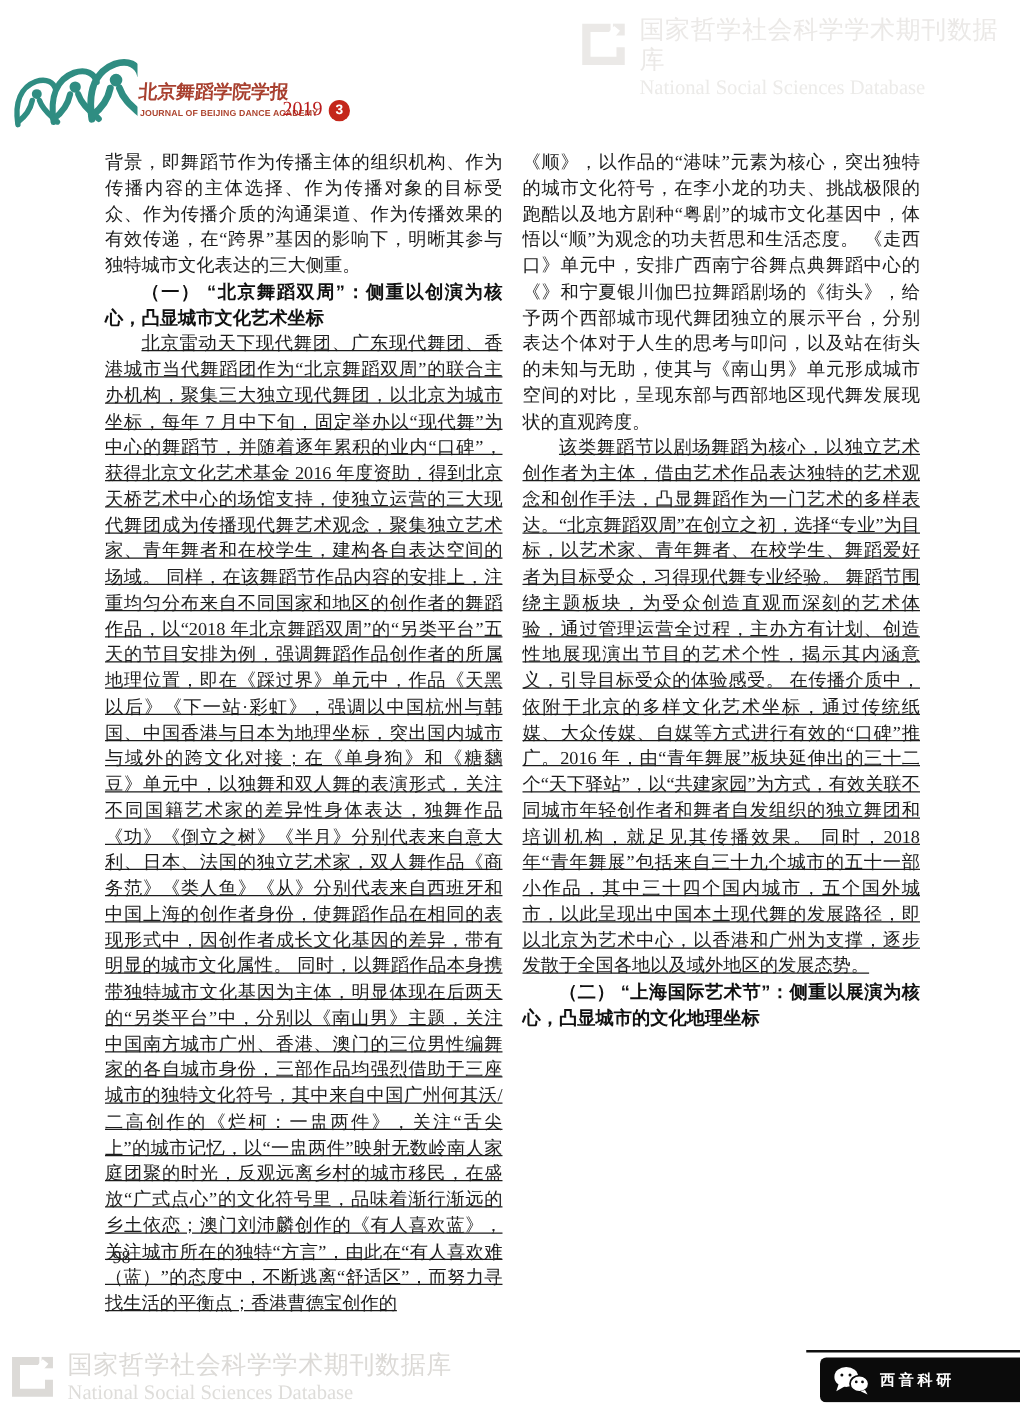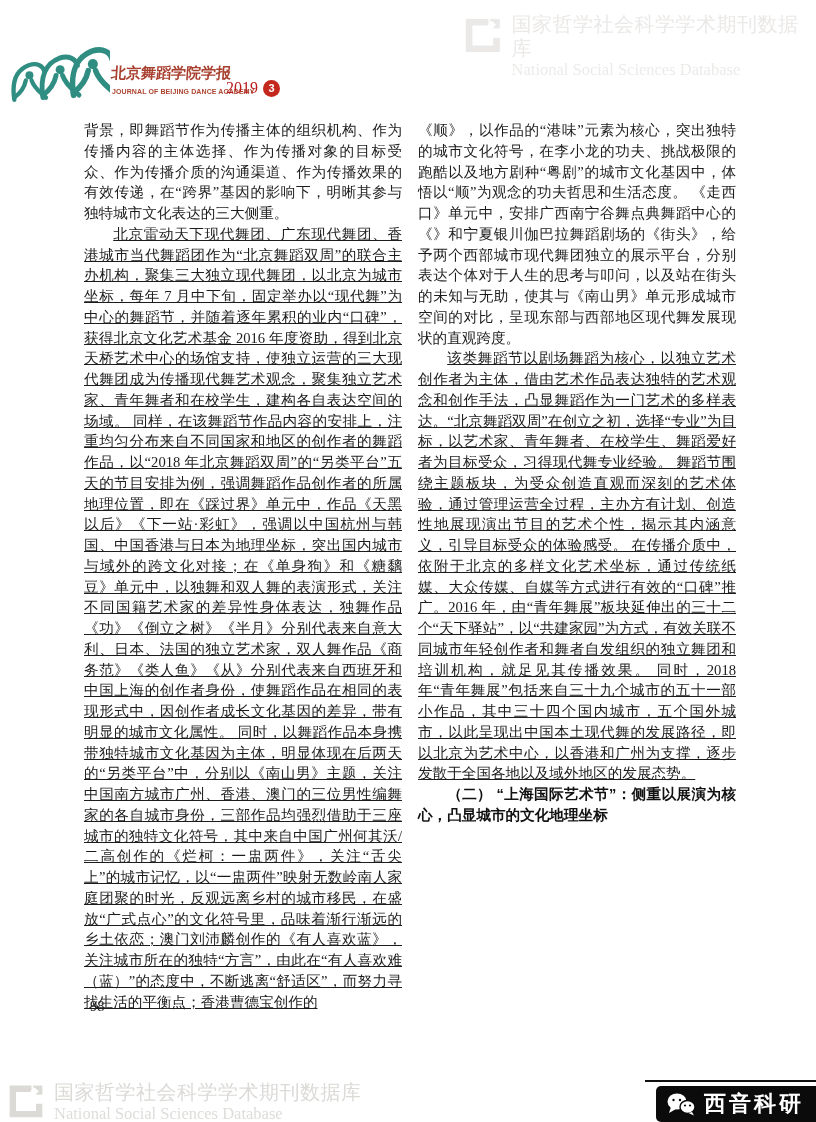--- a/index.html
+++ b/index.html
@@ -56,21 +56,21 @@
   
   .page-number { position:absolute; left:90px; top:998px; font-size:14.5px; color:#222; }
   .badge-rule { position:absolute; left:645px; top:1080px; width:171px; height:2px; background:#101010; }
   .footer-badge {
     position:absolute; left:656px; top:1086px; width:160px; height:36px; background:#0b0b0b;
     border-radius:5px 0 0 5px; display:flex; align-items:center; justify-content:flex-start;
   }
   .wechat-icon { margin-left:10px; width:30px; height:24px; }
   .badge-label {
     color:#ffffff; font-family:"Liberation Sans","DejaVu Sans",sans-serif;
-    font-size:22px; font-weight:bold; letter-spacing:3px; margin-left:8px;
+    font-size:12px; font-weight:bold; letter-spacing:3px; margin-left:8px;
   }
 </style>
 </head>
 <body>
 
 <div class="page">
 
   <svg class="brand-logo" width="100" height="64" viewBox="0 0 100 64" aria-hidden="true">
     <g fill="none" stroke="#2f8d82" stroke-width="6" stroke-linecap="round">
       <g transform="translate(0,16) scale(0.72)">
@@ -105,20 +105,21 @@
       <polygon fill="#ffffff" points="14,28 31,8 36,12 19,32"></polygon>
     </svg>
     <div class="wm-text">
       <div class="wm-cn">国家哲学社会科学学术期刊数据库</div>
       <div class="wm-en">National Social Sciences Database</div>
     </div>
   </div>
 
   <div class="col col-left" id="col-left">
       <p class="para">背景，即舞蹈节作为传播主体的组织机构、作为传播内容的主体选择、作为传播对象的目标受众、作为传播介质的沟通渠道、作为传播效果的有效传递，在“跨界”基因的影响下，明晰其参与独特城市文化表达的三大侧重。</p>
+      <p class="heading">（一） “北京舞蹈双周”：侧重以创演为核心，凸显城市文化艺术坐标</p>
       <p class="para indent">北京雷动天下现代舞团、广东现代舞团、香港城市当代舞蹈团作为“北京舞蹈双周”的联合主办机构，聚集三大独立现代舞团，以北京为城市坐标，每年 7 月中下旬，固定举办以“现代舞”为中心的舞蹈节，并随着逐年累积的业内“口碑”，获得北京文化艺术基金 2016 年度资助，得到北京天桥艺术中心的场馆支持，使独立运营的三大现代舞团成为传播现代舞艺术观念，聚集独立艺术家、青年舞者和在校学生，建构各自表达空间的场域。 同样，在该舞蹈节作品内容的安排上，注重均匀分布来自不同国家和地区的创作者的舞蹈作品，以“2018 年北京舞蹈双周”的“另类平台”五天的节目安排为例，强调舞蹈作品创作者的所属地理位置，即在《踩过界》单元中，作品《天黑以后》《下一站·彩虹》，强调以中国杭州与韩国、中国香港与日本为地理坐标，突出国内城市与域外的跨文化对接；在《单身狗》和《糖黐豆》单元中，以独舞和双人舞的表演形式，关注不同国籍艺术家的差异性身体表达，独舞作品《功》《倒立之树》《半月》分别代表来自意大利、日本、法国的独立艺术家，双人舞作品《商务范》《类人鱼》《从》分别代表来自西班牙和中国上海的创作者身份，使舞蹈作品在相同的表现形式中，因创作者成长文化基因的差异，带有明显的城市文化属性。 同时，以舞蹈作品本身携带独特城市文化基因为主体，明显体现在后两天的“另类平台”中，分别以《南山男》主题，关注中国南方城市广州、香港、澳门的三位男性编舞家的各自城市身份，三部作品均强烈借助于三座城市的独特文化符号，其中来自中国广州何其沃/二高创作的《烂柯：一盅两件》，关注“舌尖上”的城市记忆，以“一盅两件”映射无数岭南人家庭团聚的时光，反观远离乡村的城市移民，在盛放“广式点心”的文化符号里，品味着渐行渐远的乡土依恋；澳门刘沛麟创作的《有人喜欢蓝》，关注城市所在的独特“方言”，由此在“有人喜欢难（蓝）”的态度中，不断逃离“舒适区”，而努力寻找生活的平衡点；香港曹德宝创作的</p>
     </div>
   <div class="col col-right" id="col-right">
       <p class="para">《顺》，以作品的“港味”元素为核心，突出独特的城市文化符号，在李小龙的功夫、挑战极限的跑酷以及地方剧种“粤剧”的城市文化基因中，体悟以“顺”为观念的功夫哲思和生活态度。 《走西口》单元中，安排广西南宁谷舞点典舞蹈中心的《》和宁夏银川伽巴拉舞蹈剧场的《街头》，给予两个西部城市现代舞团独立的展示平台，分别表达个体对于人生的思考与叩问，以及站在街头的未知与无助，使其与《南山男》单元形成城市空间的对比，呈现东部与西部地区现代舞发展现状的直观跨度。</p>
       <p class="para indent">该类舞蹈节以剧场舞蹈为核心，以独立艺术创作者为主体，借由艺术作品表达独特的艺术观念和创作手法，凸显舞蹈作为一门艺术的多样表达。“北京舞蹈双周”在创立之初，选择“专业”为目标，以艺术家、青年舞者、在校学生、舞蹈爱好者为目标受众，习得现代舞专业经验。 舞蹈节围绕主题板块，为受众创造直观而深刻的艺术体验，通过管理运营全过程，主办方有计划、创造性地展现演出节目的艺术个性，揭示其内涵意义，引导目标受众的体验感受。 在传播介质中，依附于北京的多样文化艺术坐标，通过传统纸媒、大众传媒、自媒等方式进行有效的“口碑”推广。2016 年，由“青年舞展”板块延伸出的三十二个“天下驿站”，以“共建家园”为方式，有效关联不同城市年轻创作者和舞者自发组织的独立舞团和培训机构，就足见其传播效果。 同时，2018 年“青年舞展”包括来自三十九个城市的五十一部小作品，其中三十四个国内城市，五个国外城市，以此呈现出中国本土现代舞的发展路径，即以北京为艺术中心，以香港和广州为支撑，逐步发散于全国各地以及域外地区的发展态势。</p>
       <p class="heading">（二） “上海国际艺术节”：侧重以展演为核心，凸显城市的文化地理坐标</p>
     </div>
 
   <div class="page-number">98</div>
 

